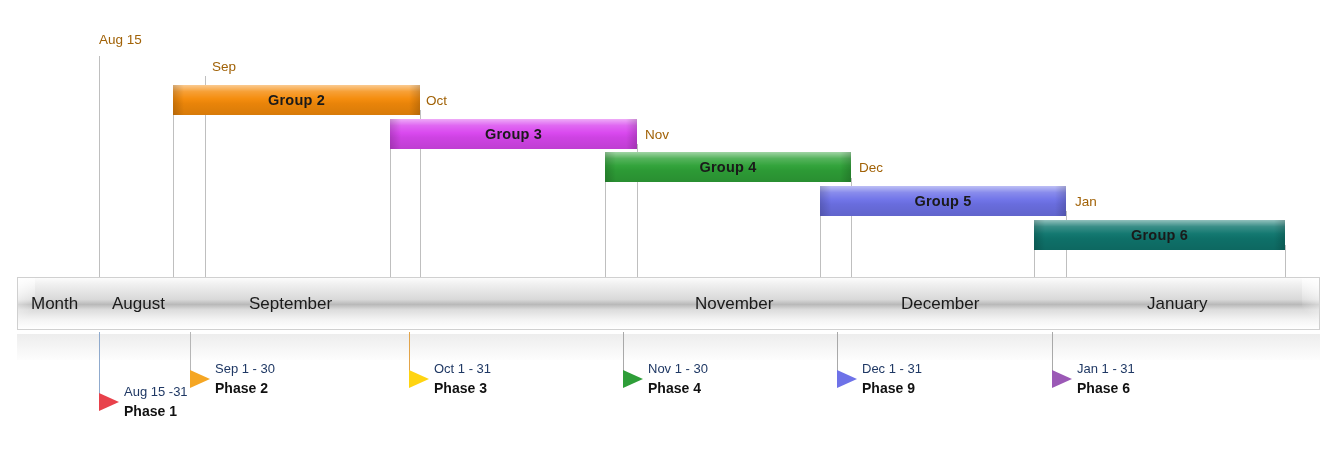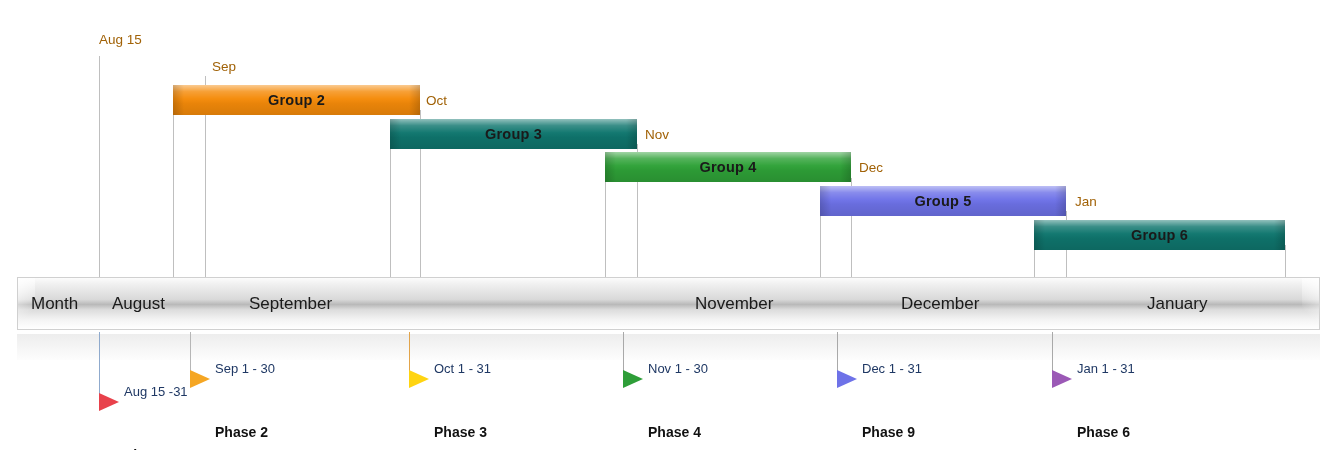--- a/index.html
+++ b/index.html
@@ -125,21 +125,20 @@
     color:#1f3864;
     white-space:nowrap;
   }
   .marker .mname{
     position:absolute;
     left:25px;top:10px;
     font-size:14px;
     font-weight:bold;
     color:#111111;
     white-space:nowrap;
-    margin-top:44px;
   }
 </style>
 </head>
 <body>
 
 <div id="canvas">
 
   <div class="gridline" style="left:99px;top:56px;height:222px;"></div>
   <div class="gridline" style="left:173px;top:90px;height:188px;"></div>
   <div class="gridline" style="left:205px;top:76px;height:202px;"></div>
@@ -158,21 +157,21 @@
   <div class="monthtag" style="left:212px;top:59px;">Sep</div>
 
   <div class="bar" style="left:173px;top:85px;width:247px;background:#F58B0A;">
     <div class="sheen"></div>
     <div class="chamL"></div>
     <div class="chamR"></div>
     <span class="barlabel">Group 2</span>
   </div>
   <div class="monthtag" style="left:426px;top:93px;">Oct</div>
 
-  <div class="bar" style="left:390px;top:119px;width:247px;background:#0f766e;">
+  <div class="bar" style="left:390px;top:119px;width:247px;background:#d946ef;">
     <div class="sheen"></div>
     <div class="chamL"></div>
     <div class="chamR"></div>
     <span class="barlabel">Group 3</span>
   </div>
   <div class="monthtag" style="left:645px;top:127px;">Nov</div>
 
   <div class="bar" style="left:605px;top:152px;width:246px;background:#2FA238;">
     <div class="sheen"></div>
     <div class="chamL"></div>

